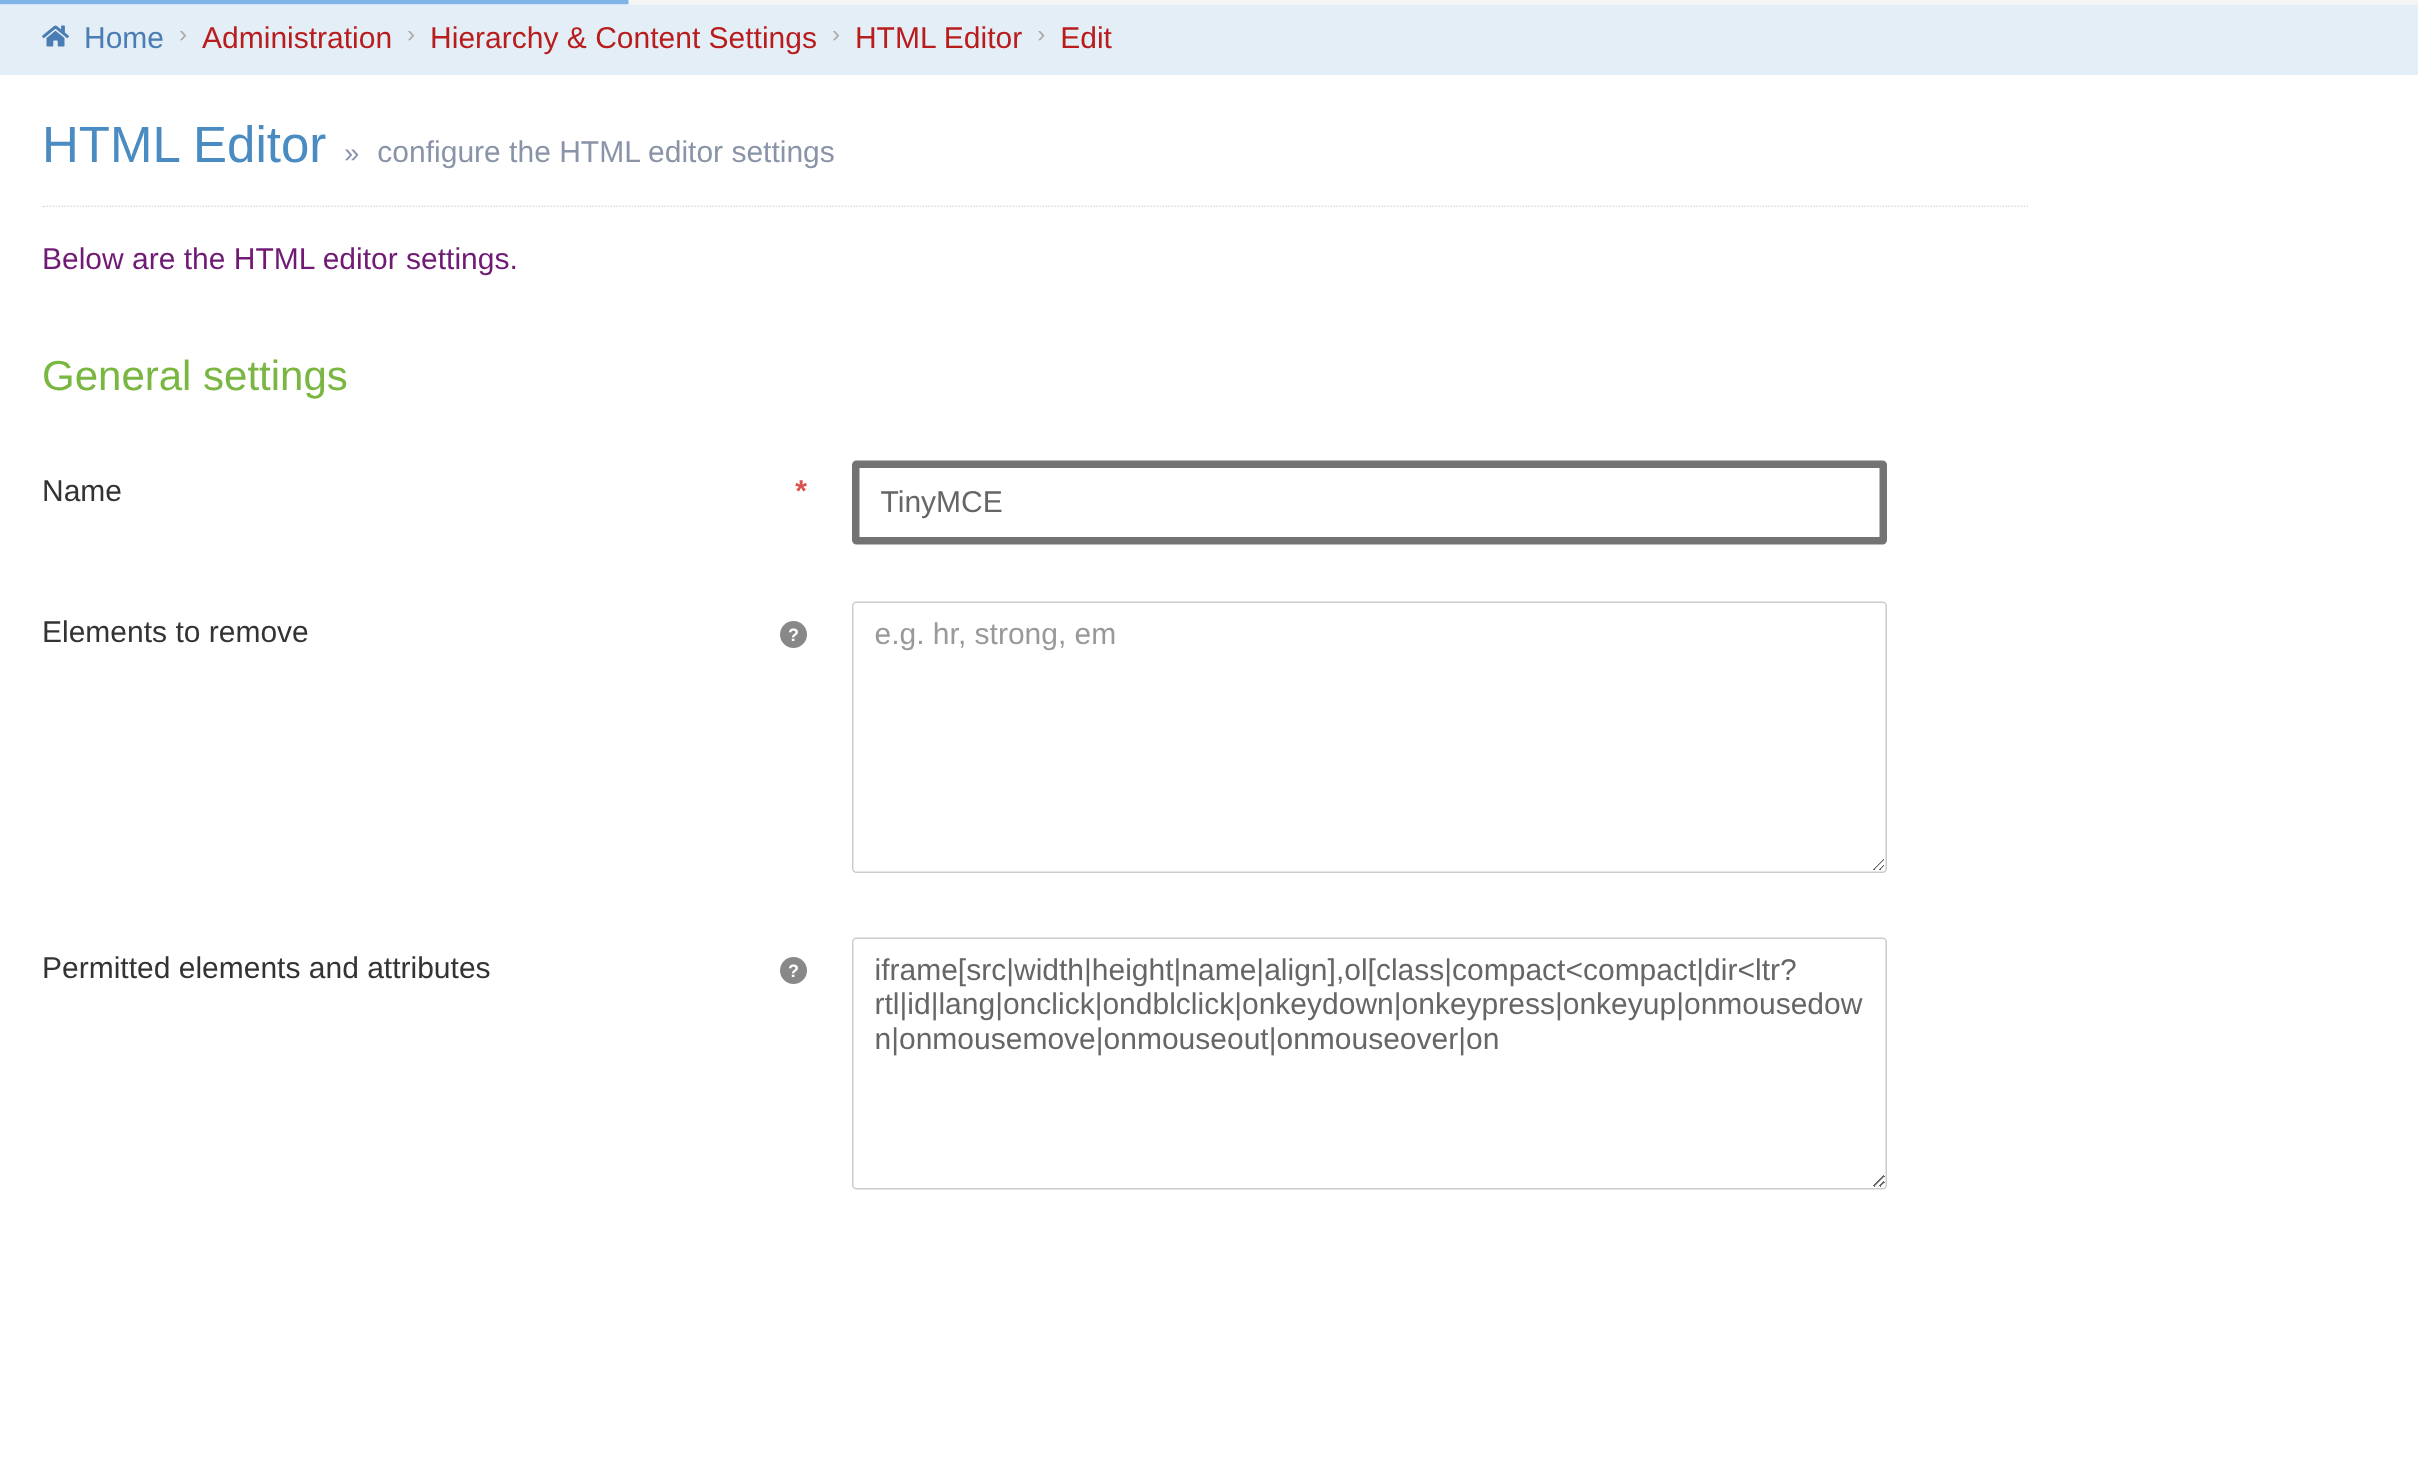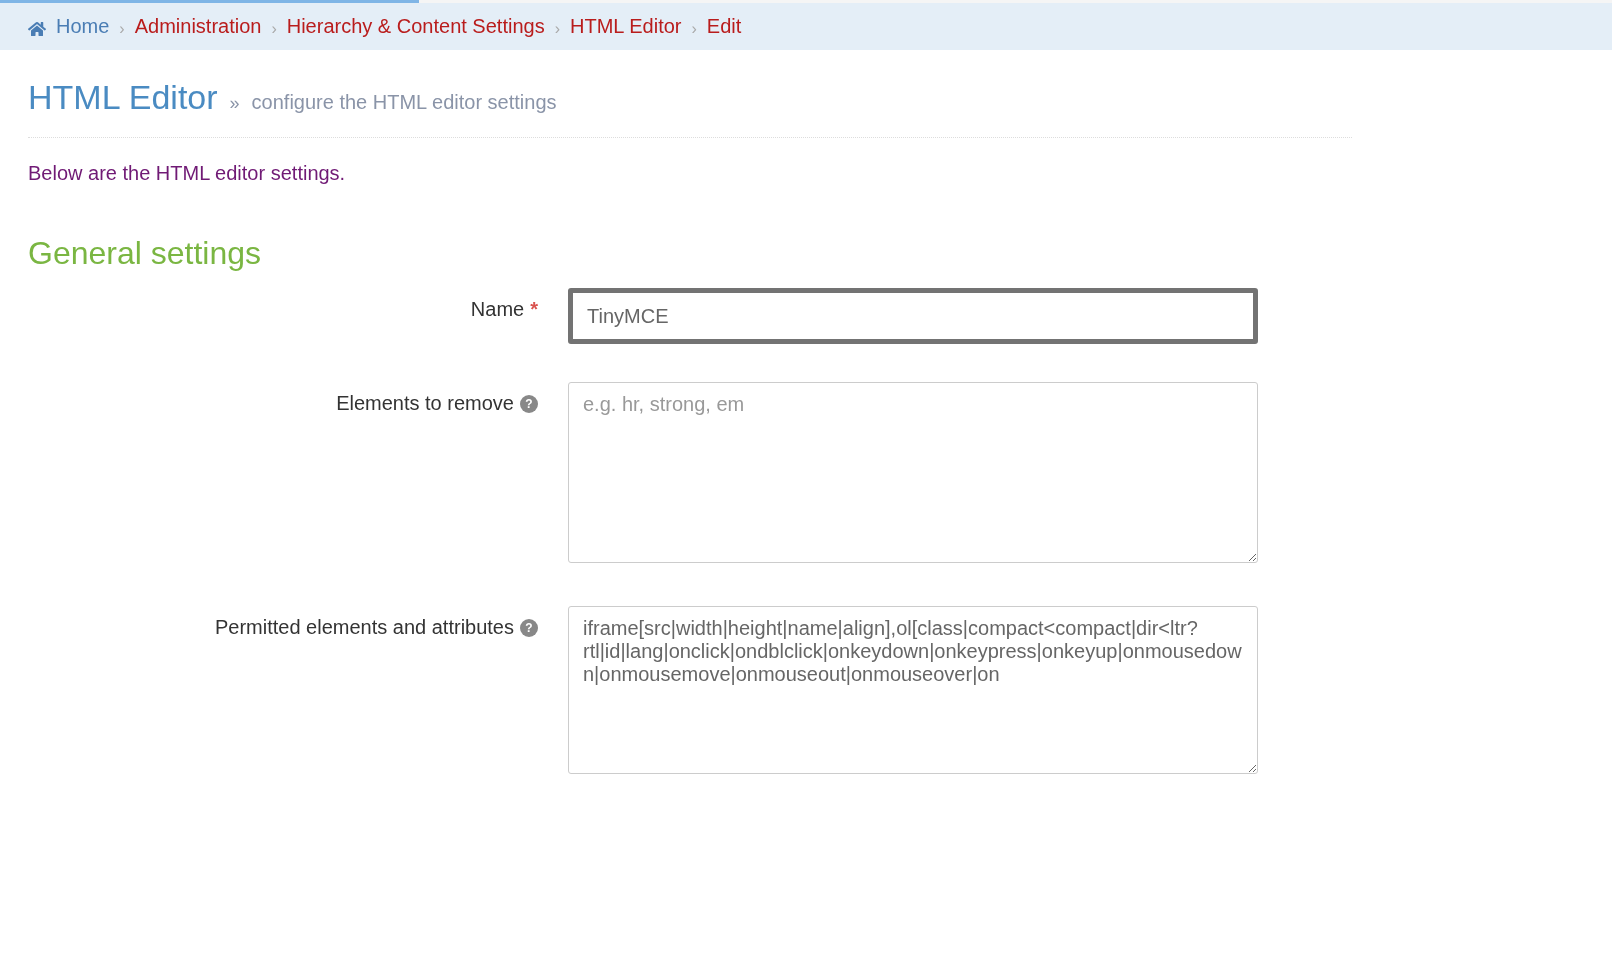--- a/index.html
+++ b/index.html
@@ -22,21 +22,21 @@
     .top-bar-progress {
       height: 100%;
       width: 26%;
       background: #7fb5e6;
     }
     
     .breadcrumb {
       background: #e4eef7;
       padding: 12px 28px;
       display: flex;
-      align-items: flex-end;
+      align-items: flex-start;
       gap: 10px;
       font-size: 20px;
       color: #555;
     }
     .breadcrumb .home-icon {
       width: 18px;
       height: 18px;
       display: inline-flex;
       align-items: center;
       justify-content: center;
@@ -83,40 +83,40 @@
       border: none;
       border-top: 1px dotted #ddd;
       margin-bottom: 24px;
     }
     .intro-text {
       font-size: 20px;
       color: #701a75;
       margin-bottom: 50px;
     }
     .section-title {
-      font-size: 32px;
+      font-size: 28px;
       font-weight: 300;
       color: #7ab642;
-      margin-bottom: 16px;
+      margin-bottom: 40px;
     }
     
     .form-row {
       display: flex;
       align-items: flex-start;
       margin-bottom: 38px;
     }
     .form-label-col {
       width: 540px;
       text-align: right;
       padding-right: 30px;
       padding-top: 10px;
       font-size: 20px;
       color: #333;
       display: flex;
-      justify-content: flex-end;
+      justify-content: space-between;
       align-items: center;
       gap: 6px;
     }
     .required-asterisk {
       color: #d9534f;
       font-weight: bold;
     }
     .help-icon {
       width: 18px;
       height: 18px;

